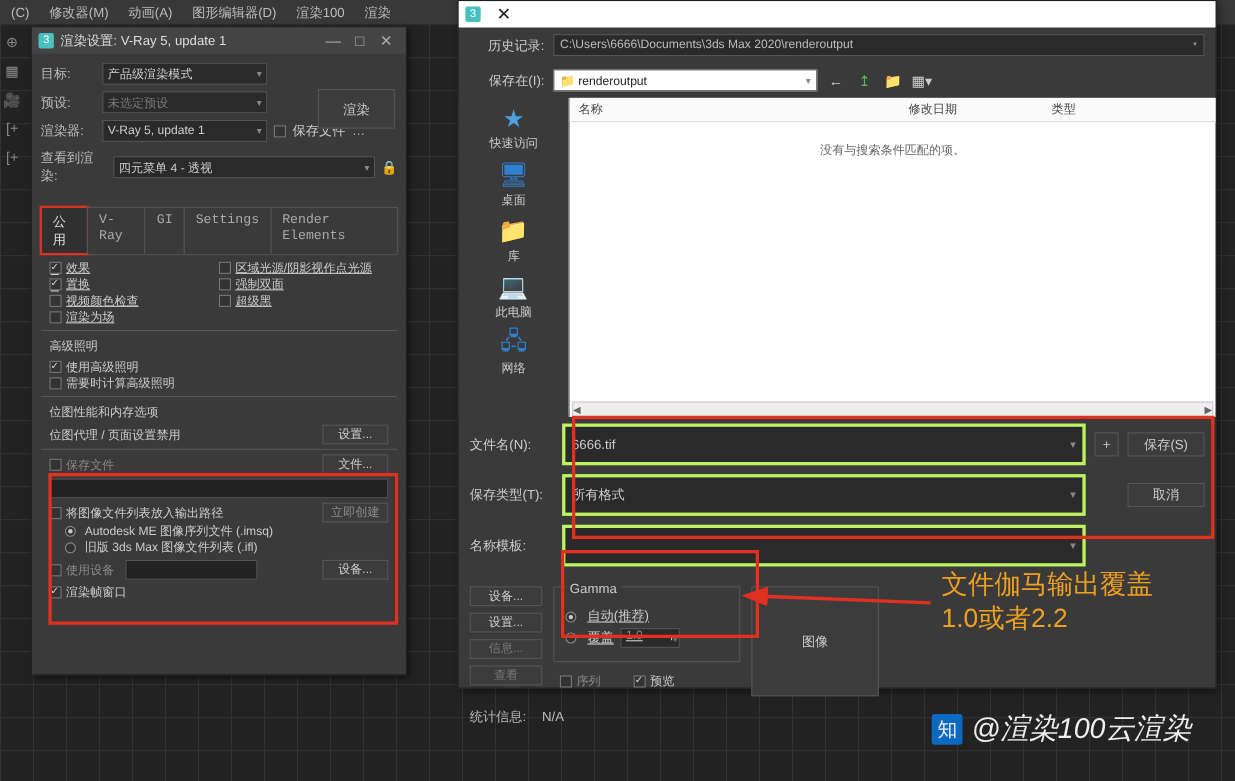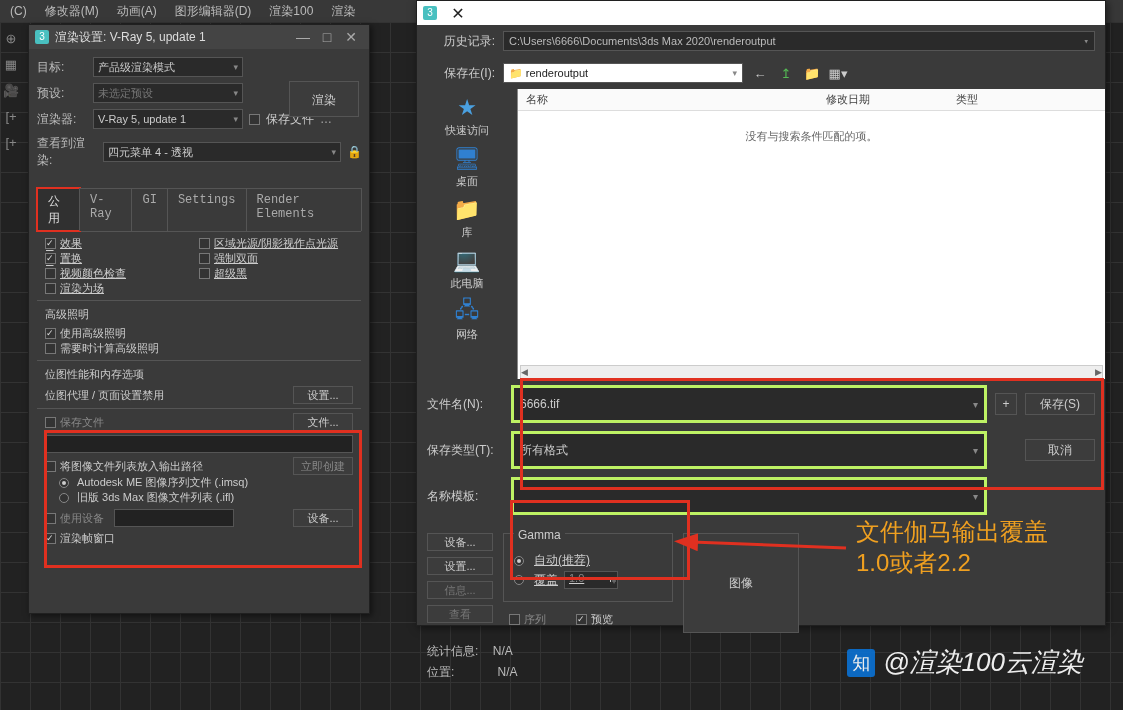--- a/index.html
+++ b/index.html
@@ -379,21 +379,20 @@
             <span class="ck on"></span>
             <span>预览</span>
           </div>
       </div>
     </div>
     <div class="imgprev">
         <span>图像</span>
       </div>
   </div>
   <div class="statrow"><span>统计信息:</span>&nbsp;&nbsp;<span>N/A</span></div>
-  <div class="statrow"><span>位置:</span>&nbsp;&nbsp;&nbsp;&nbsp;&nbsp;&nbsp;<span>N/A</span></div>
 </div>
 
 <div class="redbox1" style="left:520px; top:378px; width:584px; height:112px"></div>
 <div class="redbox1" style="left:510px; top:500px; width:180px; height:80px"></div>
 
 <svg class="arr" style="left:686px; top:530px" width="170" height="30">
   <defs>
       <marker id="ah" markerWidth="10" markerHeight="10" refX="2" refY="3" orient="auto">
     <path d="M0,0 L0,6 L8,3 z" fill="#e03020"></path>
       </marker>

